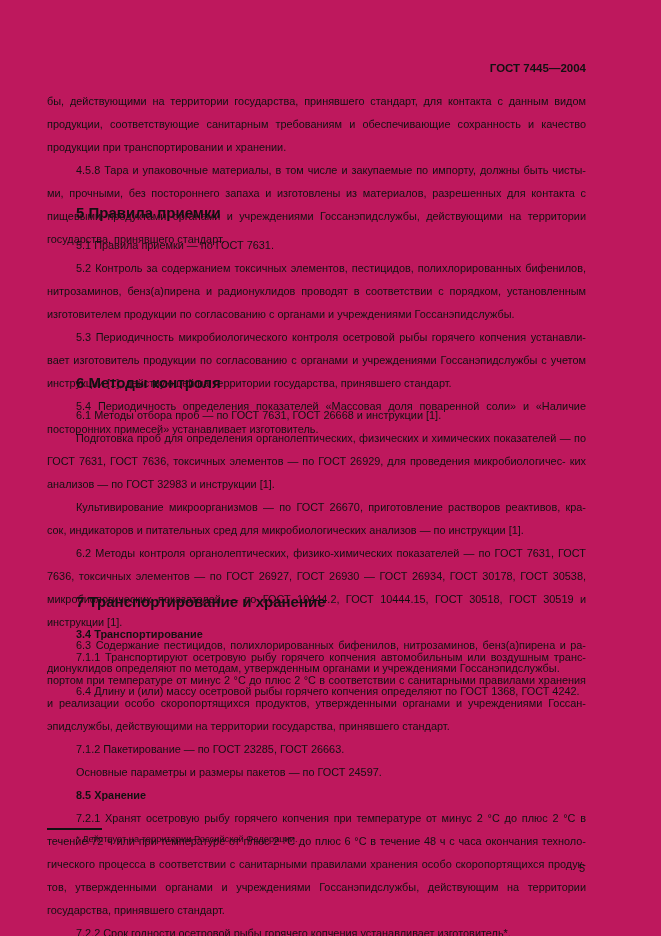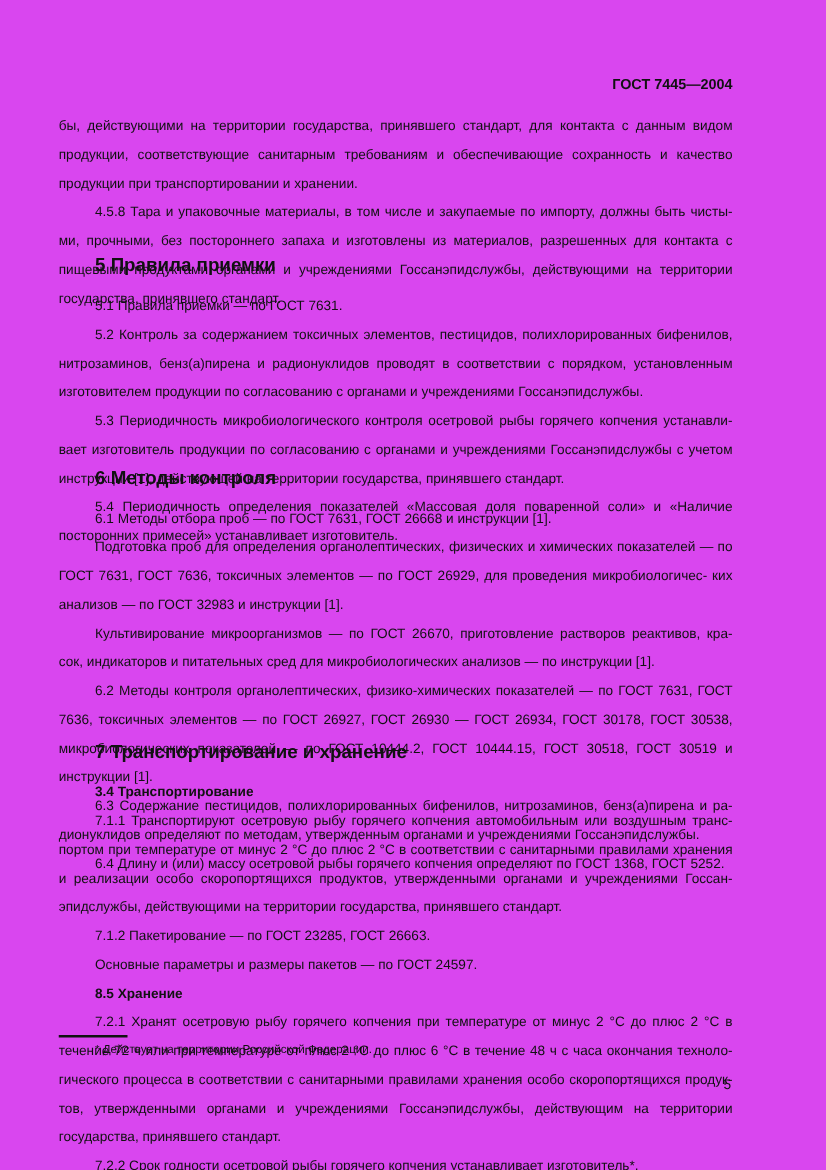--- a/index.html
+++ b/index.html
@@ -1,17 +1,17 @@
 <!DOCTYPE html>
 <html><head>
   <meta charset="utf-8">
   <style>
     html, body { margin: 0; padding: 0; background: #ffffff; }
     body { width: 661px; height: 936px; position: relative; overflow: hidden; color: #111; }
-    .page { position: absolute; left: 0; top: 0; width: 661px; height: 936px; background: #d946ef; }
+    .page { position: absolute; left: 0; top: 0; width: 661px; height: 936px; background: #be185d; }
     .hdr { position: absolute; top: 62px; right: 75px; font-family: "Liberation Sans", sans-serif; font-weight: bold; font-size: 11.5px; }
     .body { position: absolute; left: 47px; width: 539px; font-family: "Liberation Sans", sans-serif; font-size: 10.9px; line-height: 23px; }
     .p { margin: 0; text-align: justify; text-align-last: left; }
     .ind { text-indent: 29px; }
     .h1 { position: absolute; left: 76px; font-family: "Liberation Sans", sans-serif; font-weight: bold; font-size: 15px; }
     .h2 { margin: 0; padding-left: 29px; font-weight: bold; }
     .fn-line { position: absolute; left: 47px; top: 828px; width: 55px; height: 1.5px; background: #111; }
     .fn { position: absolute; left: 76px; top: 834px; font-family: "Liberation Sans", sans-serif; font-size: 9.3px; }
     .pnum { position: absolute; right: 76px; top: 862px; font-family: "Liberation Sans", sans-serif; font-size: 11px; }
   </style>
@@ -34,21 +34,21 @@
     <p class="p ind">5.4  Периодичность определения показателей «Массовая доля поваренной соли» и «Наличие посторонних примесей» устанавливает изготовитель.</p>
   </div>
 
   <div class="h1" style="top:374px;">6  Методы контроля</div>
   <div class="body" style="top:404px;">
     <p class="p ind">6.1  Методы отбора проб — по ГОСТ 7631, ГОСТ 26668 и инструкции [1].</p>
     <p class="p ind">Подготовка проб для определения органолептических, физических и химических показателей — по ГОСТ 7631, ГОСТ 7636, токсичных элементов — по ГОСТ 26929, для проведения микробиологичес- ких анализов — по ГОСТ 32983 и инструкции [1].</p>
     <p class="p ind">Культивирование микроорганизмов — по ГОСТ 26670, приготовление растворов реактивов, кра- сок, индикаторов и питательных сред для микробиологических анализов — по инструкции [1].</p>
     <p class="p ind">6.2  Методы контроля органолептических, физико-химических показателей — по ГОСТ 7631, ГОСТ 7636, токсичных элементов — по ГОСТ 26927, ГОСТ 26930 — ГОСТ 26934, ГОСТ 30178, ГОСТ 30538, микробиологических показателей — по ГОСТ 10444.2, ГОСТ 10444.15, ГОСТ 30518, ГОСТ 30519 и инструкции [1].</p>
     <p class="p ind">6.3  Содержание пестицидов, полихлорированных бифенилов, нитрозаминов, бенз(а)пирена и ра- дионуклидов определяют по методам, утвержденным органами и учреждениями Госсанэпидслужбы.</p>
-    <p class="p ind">6.4  Длину и (или) массу осетровой рыбы горячего копчения определяют по ГОСТ 1368, ГОСТ 5252.</p>
+    <p class="p ind">6.4  Длину и (или) массу осетровой рыбы горячего копчения определяют по ГОСТ 1368, ГОСТ 4242.</p>
   </div>
 
   <div class="h1" style="top:593px;">7  Транспортирование и хранение</div>
   <div class="body" style="top:623px;">
     <p class="h2">3.4  Транспортирование</p>
     <p class="p ind">7.1.1  Транспортируют осетровую рыбу горячего копчения автомобильным или воздушным транс- портом при температуре от минус 2 °С до плюс 2 °С в соответствии с санитарными правилами хранения и реализации особо скоропортящихся продуктов, утвержденными органами и учреждениями Госсан- эпидслужбы, действующими на территории государства, принявшего стандарт.</p>
     <p class="p ind">7.1.2  Пакетирование — по ГОСТ 23285, ГОСТ 26663.</p>
     <p class="p ind">Основные параметры и размеры пакетов — по ГОСТ 24597.</p>
     <p class="h2">8.5  Хранение</p>
     <p class="p ind">7.2.1  Хранят осетровую рыбу горячего копчения при температуре от минус 2 °С до плюс 2 °С в течение 72 ч или при температуре от плюс 2 °С до плюс 6 °С в течение 48 ч с часа окончания техноло- гического процесса в соответствии с санитарными правилами хранения особо скоропортящихся продук- тов, утвержденными органами и учреждениями Госсанэпидслужбы, действующим на территории государства, принявшего стандарт.</p>

